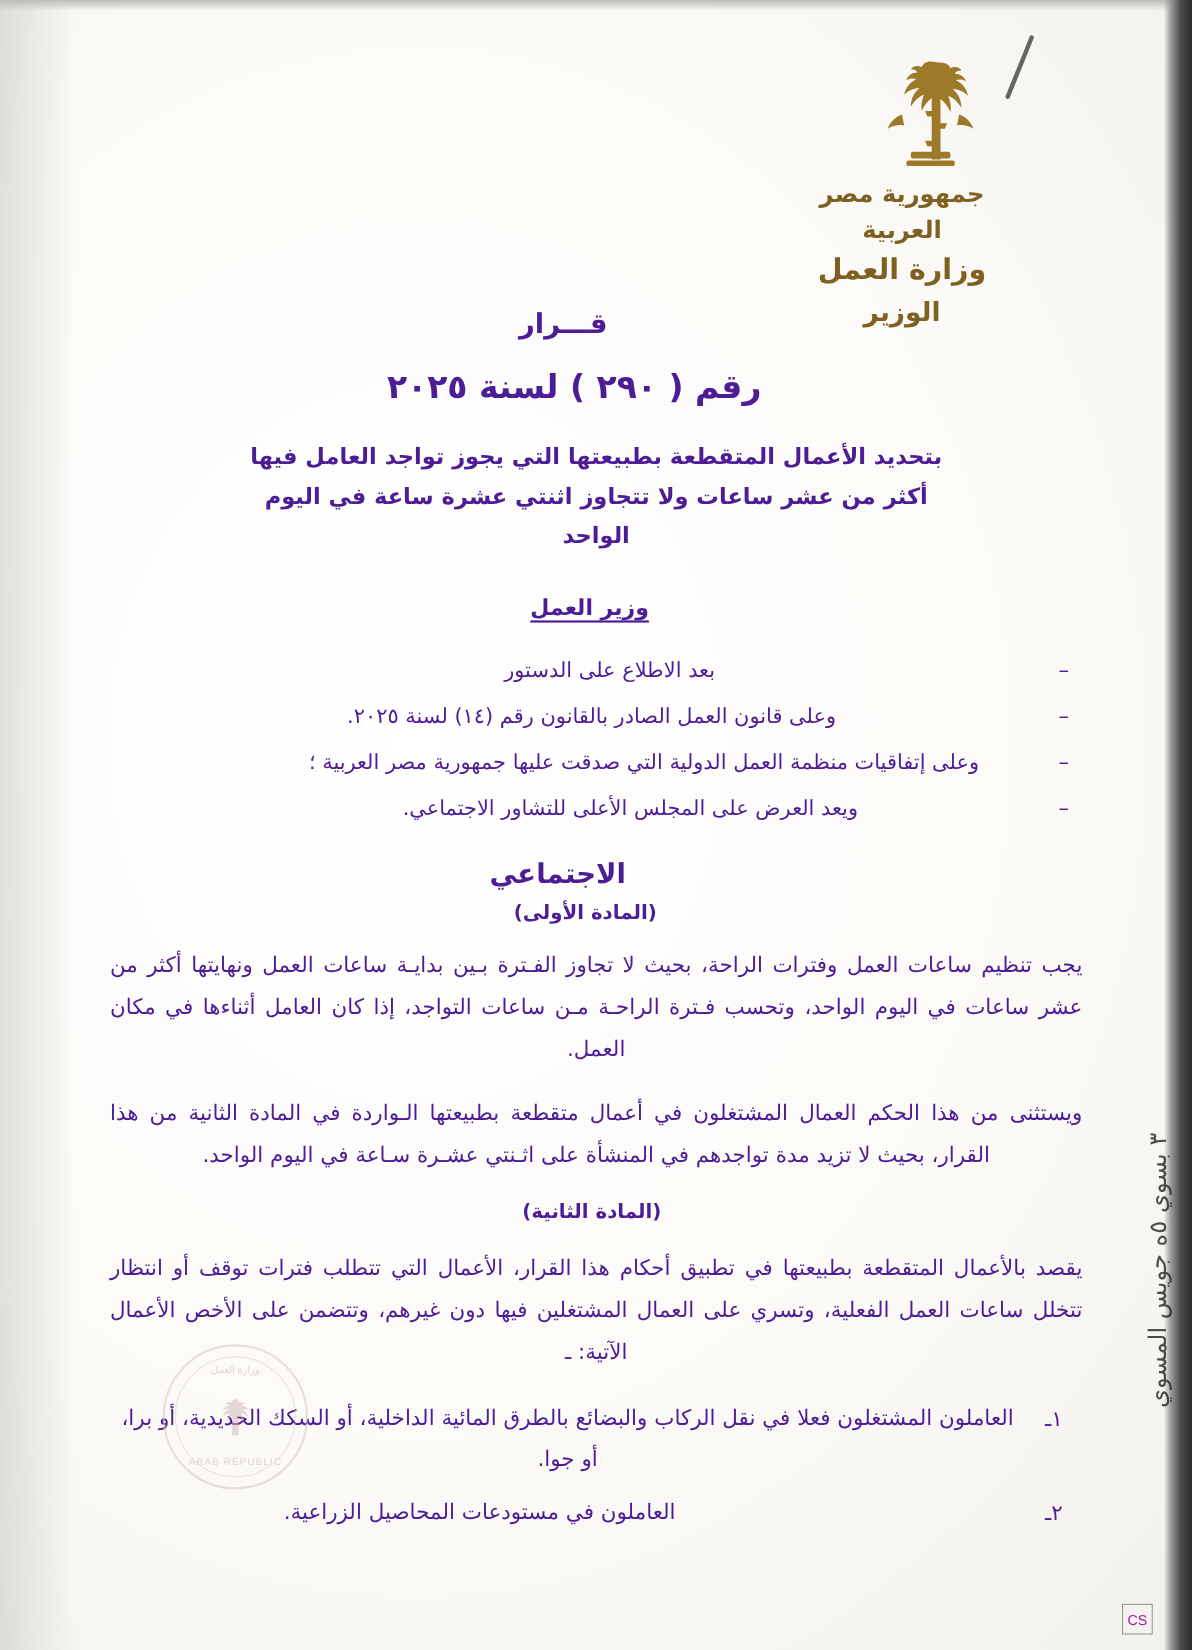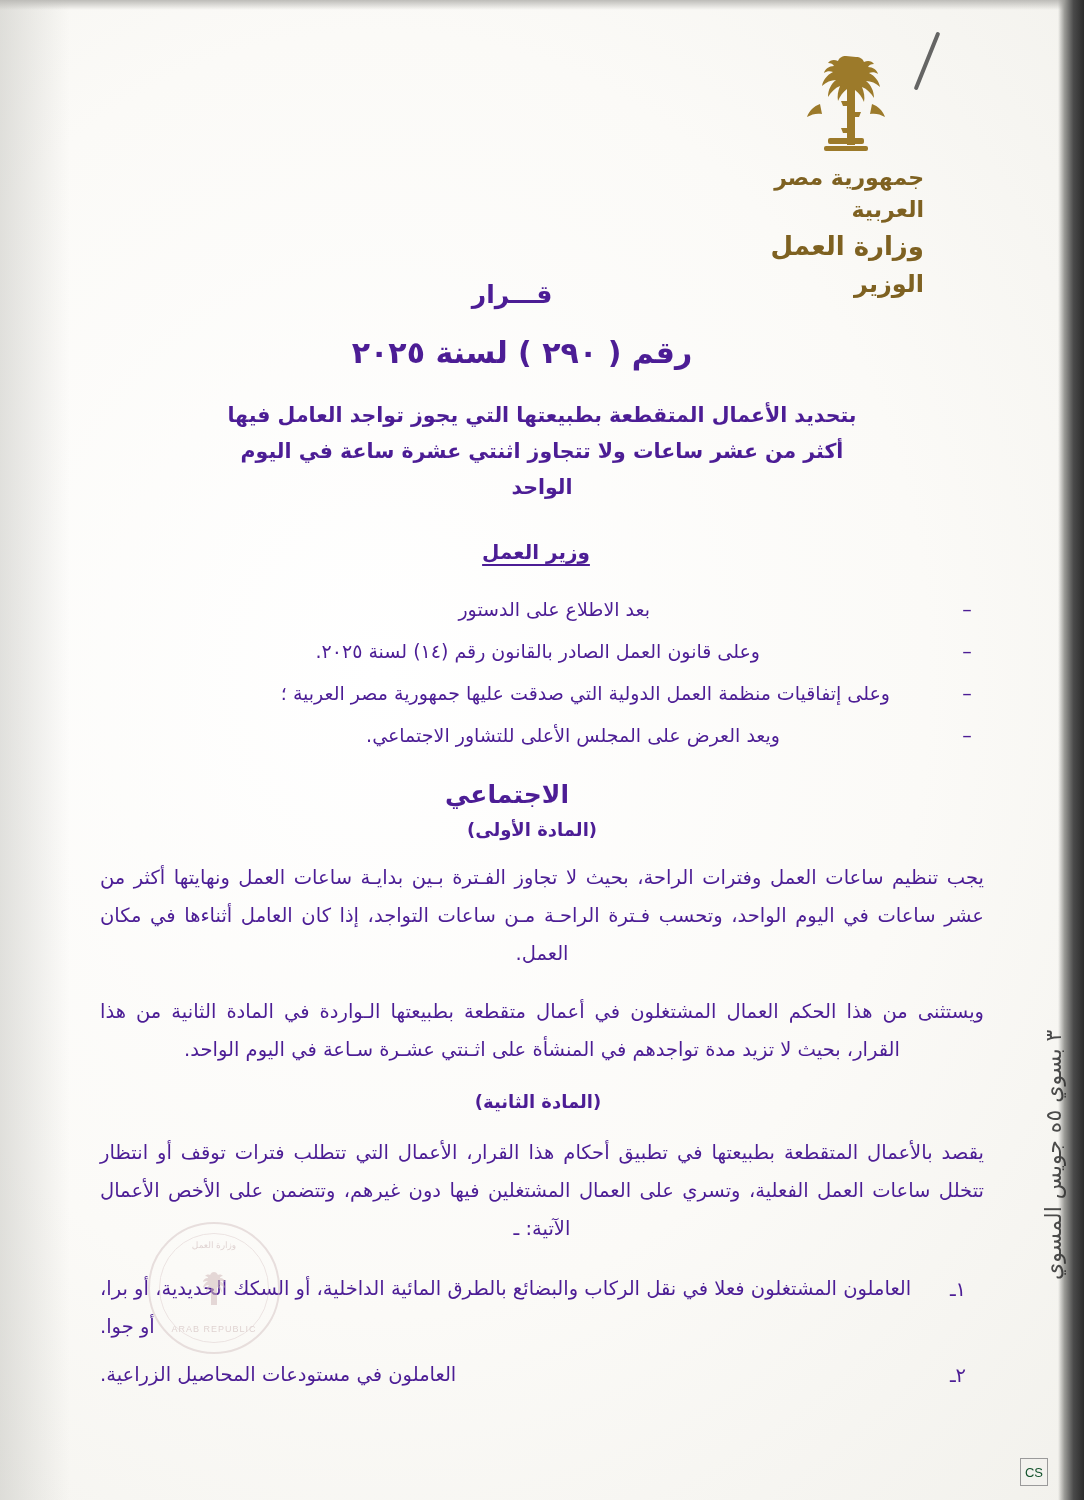--- a/index.html
+++ b/index.html
@@ -57,22 +57,23 @@
     right: 190px;
     width: 96px;
     height: 105px;
     color: #9c7a2a;
   }
   .emblem svg { display:block; width:100%; height:100%; }
 
   .arabic-header-script {
     position: absolute;
     top: 162px;
-    right: 160px;
+    right: 174px;
     width: 180px;
+    text-align: center;
     color: #7e6121;
     font-family: "DejaVu Sans", sans-serif;
     line-height: 1.45;
   }
   .arabic-header-script .l1 { font-size: 22px; font-weight: 700; letter-spacing: -1px; }
   .arabic-header-script .l2 { font-size: 26px; font-weight: 700; margin-top: 2px; }
   .arabic-header-script .l3 { font-size: 24px; font-weight: 700; margin-top: 2px; }
 
   
   .doc-body {
@@ -177,21 +178,21 @@
   }
   .numbered li {
     display: flex;
     margin-bottom: 10px;
   }
   .numbered li .num {
     flex: 0 0 52px;
     text-align: center;
     padding-top: 1px;
   }
-  .numbered li .txt { flex: 1 1 auto; text-align: left; }
+  .numbered li .txt { flex: 1 1 auto; text-align: center; }
   .numbered li.n2 .txt { padding-right: 160px; }
 
   
   .stamp {
     position: absolute;
     left: 148px;
     top: 1222px;
     width: 128px;
     height: 128px;
     border: 2px solid #d8c8c8;
@@ -236,21 +237,21 @@
     height: 440px;
   }
 
   .cs-badge {
     position: absolute;
     right: 36px;
     bottom: 14px;
     width: 26px;
     height: 26px;
     border: 1px solid #9a9a9a;
-    color: #14532d;
+    color: #a21caf;
     font-size: 13px;
     display: flex;
     align-items: center;
     justify-content: center;
     font-family: "Liberation Sans", sans-serif;
     background: #f3f2ee;
   }
 
   .smudge {
     position: absolute;

